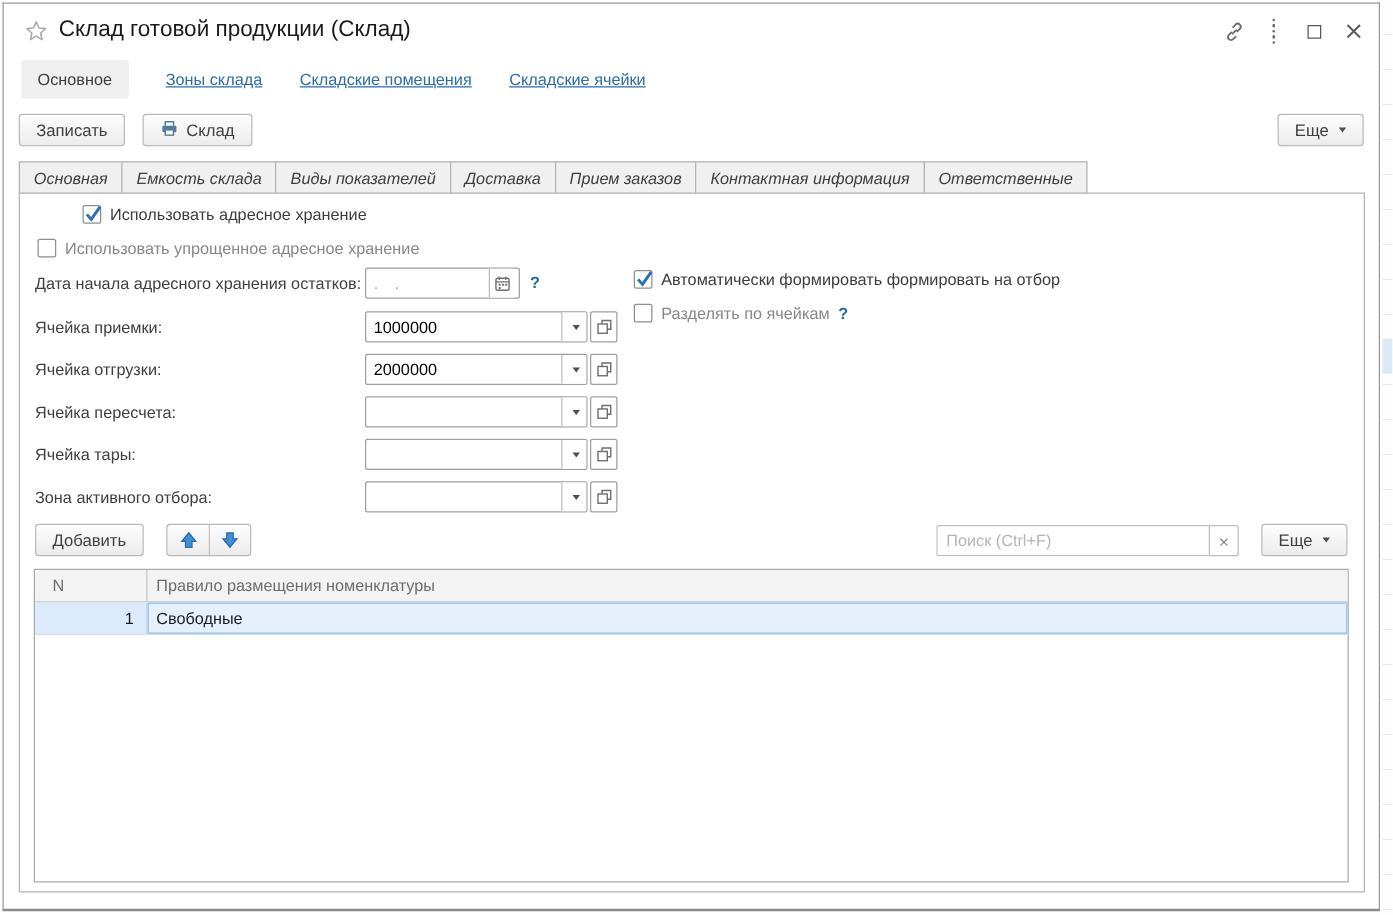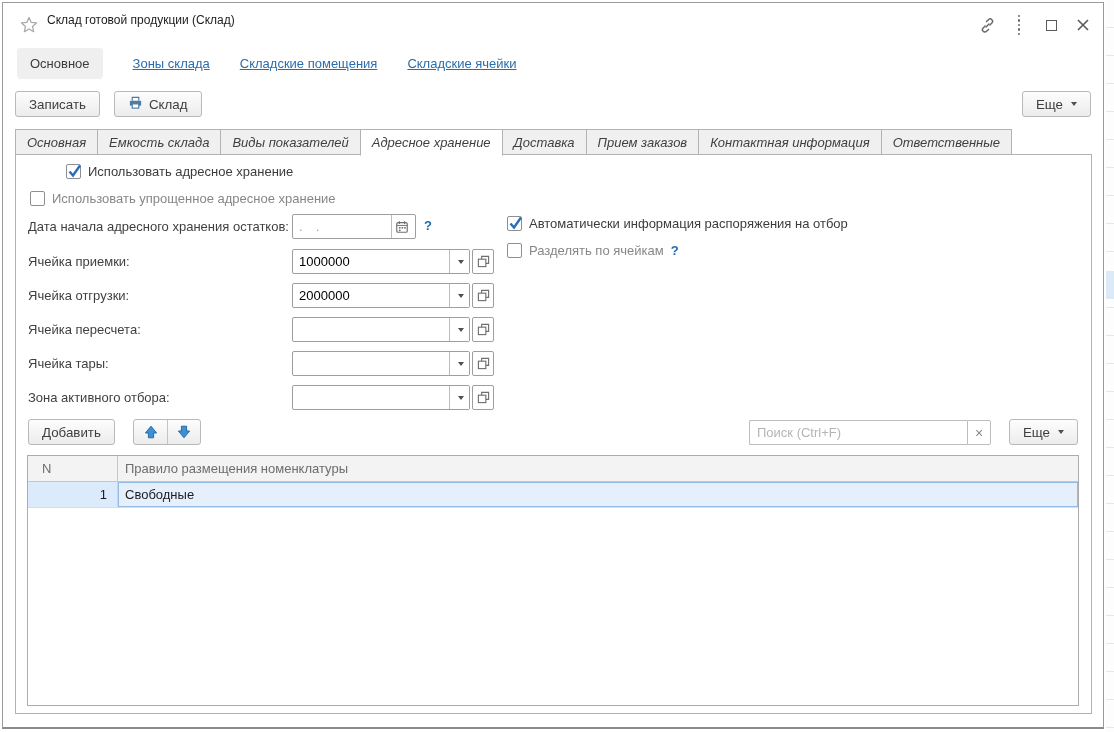--- a/index.html
+++ b/index.html
@@ -11,21 +11,21 @@
   .bg-strip { position:absolute; left:1106px; top:0; width:8px; height:732px;
     background:repeating-linear-gradient(to bottom, #fdfdfd 0 27px, #e7e7e7 27px 28px); }
   .bg-strip .bg-sel { position:absolute; left:0; top:271px; width:8px; height:28px; background:#dceaf8; }
 
   .window { position:absolute; left:2px; top:2px; width:1102px; height:727px;
     background:#fff; border:1px solid #9a9a9a; border-bottom:2px solid #8a8a8a; }
 
   
   .titlebar { position:absolute; left:0; top:0; width:100%; height:40px; }
   .star { position:absolute; left:16px; top:12px; width:20px; height:20px; }
-  .title { position:absolute; left:44px; top:10px; font-size:12px; color:#1c1c1c; white-space:nowrap; }
+  .title { position:absolute; left:44px; top:10px; font-size:18px; color:#1c1c1c; white-space:nowrap; }
   .winicons { position:absolute; right:8px; top:11px; display:flex; gap:8px; }
   .winicons .wi { width:24px; height:22px; display:flex; align-items:center; justify-content:center; cursor:pointer; }
   .dots { display:flex; flex-direction:column; gap:2px; }
   .dots i { width:2.5px; height:2.5px; background:#6a6a6a; border-radius:50%; }
   .maxbox { width:11px; height:11px; border:1.5px solid #5a5a5a; }
 
   
   .navbar { position:absolute; left:14px; top:44px; height:32px; display:flex; align-items:center; gap:30px; }
   .nav-pill { background:#efefef; border-radius:3px; padding:8px 13px; color:#3c3c3c; cursor:pointer; }
   .nav-link { color:#2a6dad; text-decoration:underline; cursor:pointer; white-space:nowrap; }
@@ -150,21 +150,20 @@
       <button class="btn">
         <span>Еще</span>
           <span class="chev"></span>
       </button>
     </div>
 
     <div class="tabs">
       <span class="tab">Основная</span>
       <span class="tab">Емкость склада</span>
       <span class="tab">Виды показателей</span>
-      <span class="tab active">Адресное хранение</span>
       <span class="tab">Доставка</span>
       <span class="tab">Прием заказов</span>
       <span class="tab">Контактная информация</span>
       <span class="tab">Ответственные</span>
     </div>
 
     <div class="panel">
 
       <div class="cbrow" style="left:14px; top:9px;padding-left:36px;">
         <span class="cb">
@@ -195,21 +194,21 @@
         </span>
       </div>
       <span class="help" style="position:absolute; left:408px; top:63px;">?</span>
 
       <div class="cbrow" style="left:491px; top:61px;">
         <span class="cb">
           <svg viewBox="0 0 18 18" width="18" height="18">
               <path d="M3.5 9.5l3.5 4 7-10" fill="none" stroke="#2d6fb7" stroke-width="2.4"></path>
             </svg>
         </span>
-        <span>Автоматически информация распоряжения на отбор</span>
+        <span>Автоматически формировать формировать на отбор</span>
       </div>
       <div class="cbrow" style="left:491px; top:88px;">
         <span class="cb"></span>
         <span class="lbl-muted">Разделять по ячейкам</span>
         <span class="help">?</span>
       </div>
 
       <span class="flabel" style="top:99px;">Ячейка приемки:</span>
       <div class="combo" style="left:276px; top:94px; width:178px;">
         <input style="width: 156px;" value="1000000">

